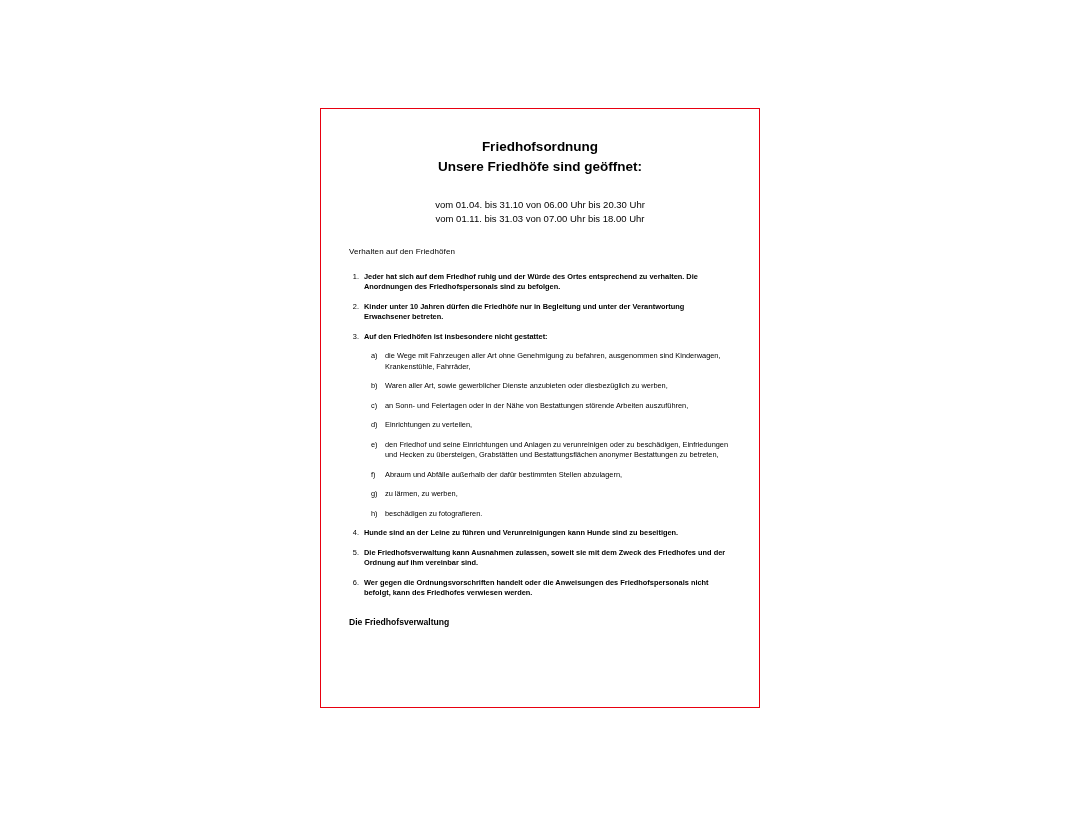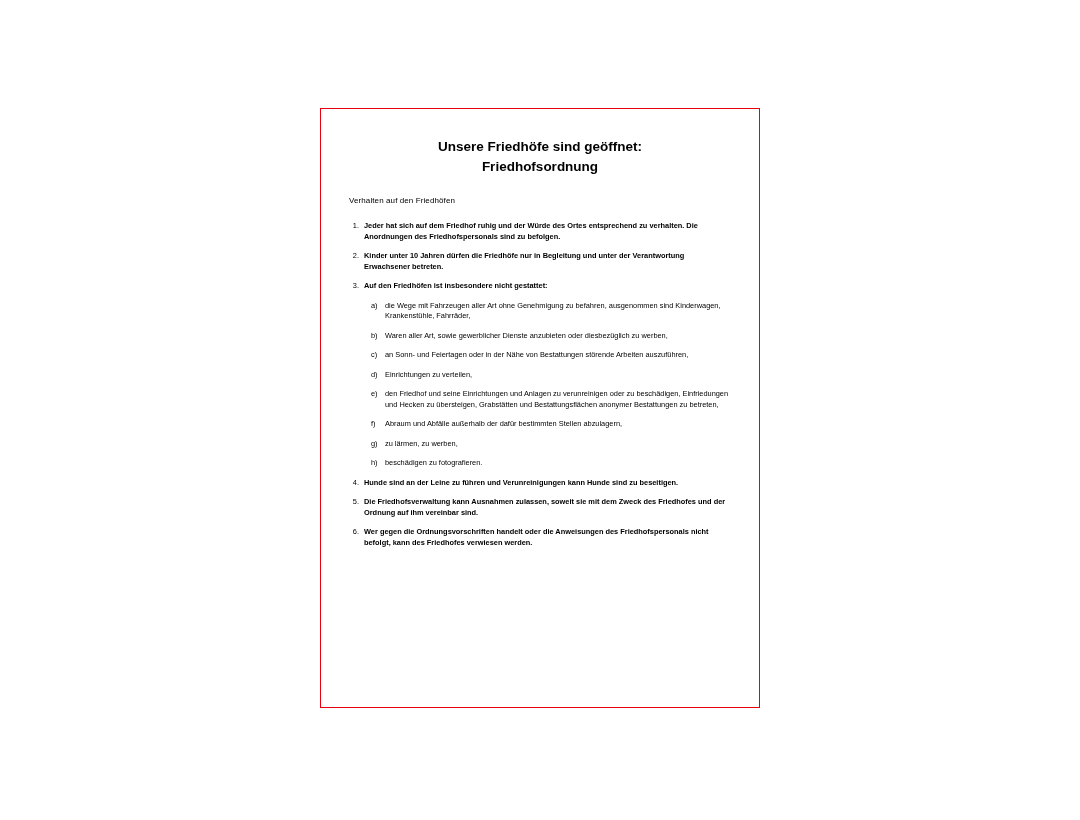--- a/index.html
+++ b/index.html
@@ -97,24 +97,28 @@
 </style>
 </head>
 <body>
 
 <div class="page">
 
   <div class="sign">
     <div class="sign-inner">
 
       <div class="title-block">
+        <div>Friedhofsordnung</div>
         <div>Unsere Friedhöfe sind geöffnet:</div>
-        <div>Friedhofsordnung</div>
       </div>
 
+      <div class="hours-block">
+        <div>vom 01.04. bis 31.10 von 06.00 Uhr bis 20.30 Uhr</div>
+        <div>vom 01.11. bis 31.03 von 07.00 Uhr bis 18.00 Uhr</div>
+      </div>
 
       <div class="section-heading">Verhalten auf den Friedhöfen</div>
 
       <div class="rules">
 
         <div class="rule">
           <div class="rule-num">1.</div>
           <div class="rule-text">Jeder hat sich auf dem Friedhof ruhig und der Würde des Ortes entsprechend zu verhalten. Die Anordnungen des Friedhofspersonals sind zu befolgen.</div>
         </div>
 
@@ -173,17 +177,18 @@
           <div class="rule-text">Die Friedhofsverwaltung kann Ausnahmen zulassen, soweit sie mit dem Zweck des Friedhofes und der Ordnung auf ihm vereinbar sind.</div>
         </div>
 
         <div class="rule">
           <div class="rule-num">6.</div>
           <div class="rule-text">Wer gegen die Ordnungsvorschriften handelt oder die Anweisungen des Friedhofspersonals nicht befolgt, kann des Friedhofes verwiesen werden.</div>
         </div>
 
       </div>
 
+      <div class="signature">Die Friedhofsverwaltung</div>
 
     </div>
   </div>
 
 </div>
 
 </body></html>

